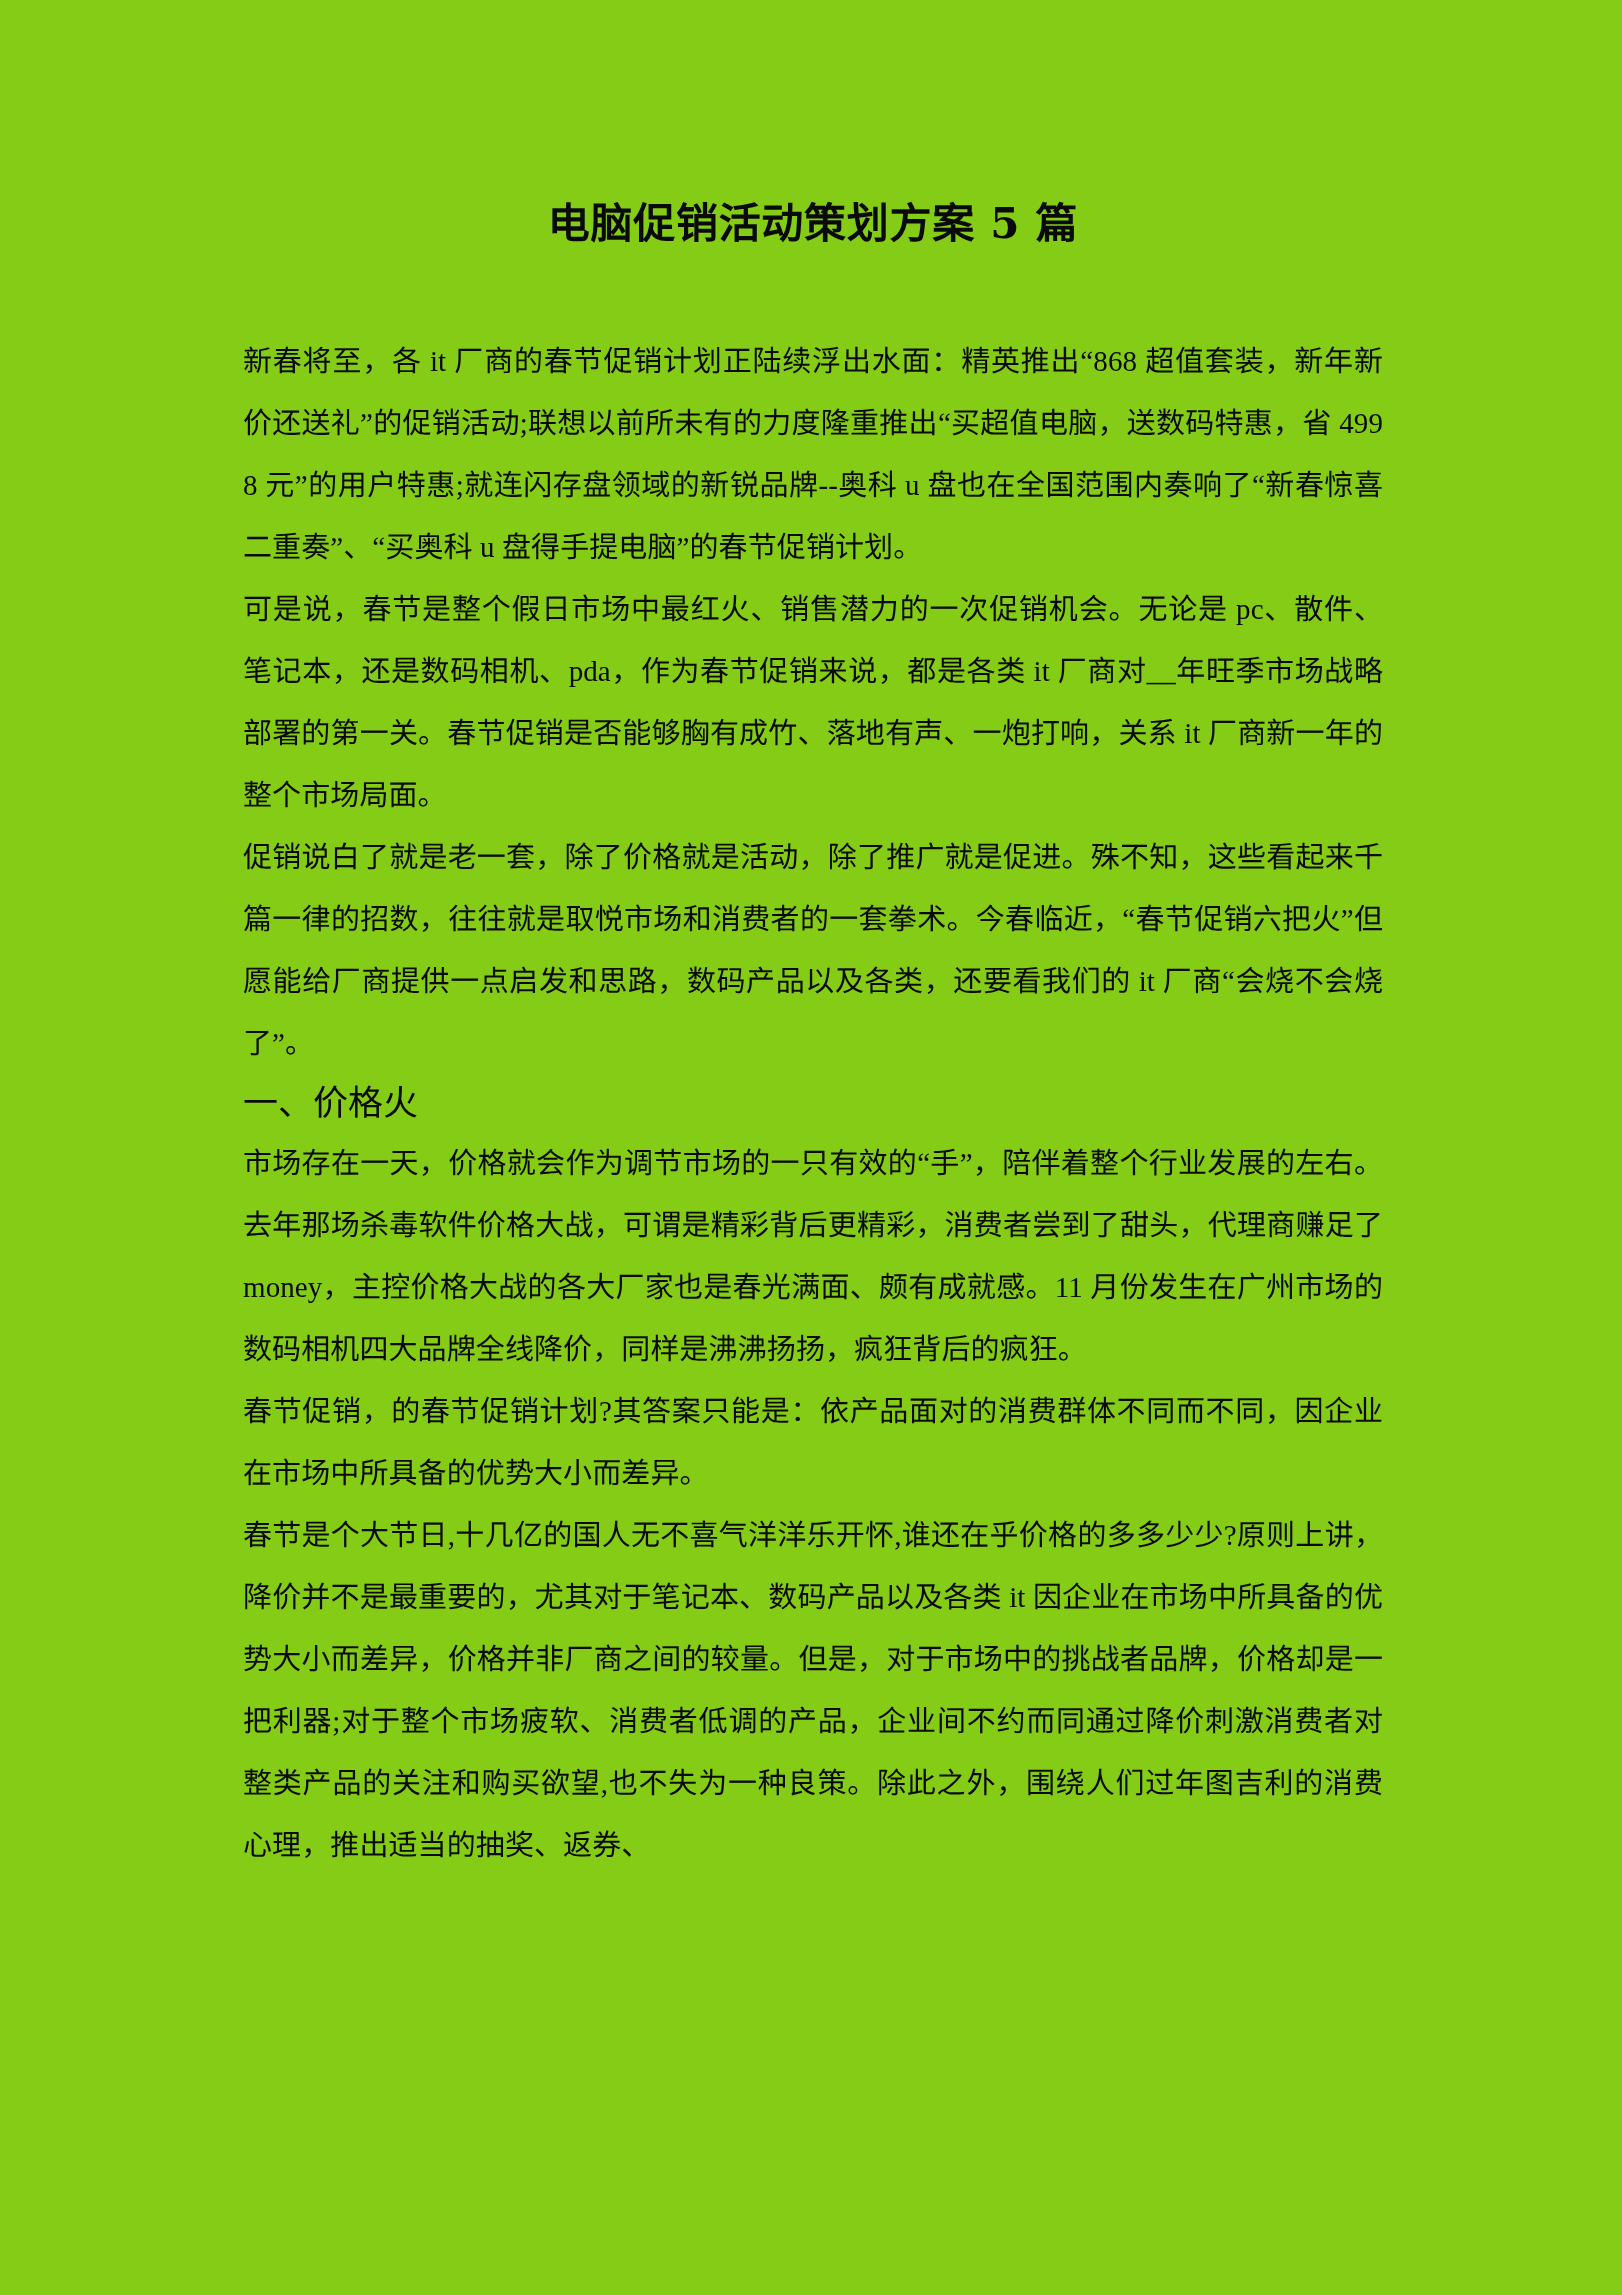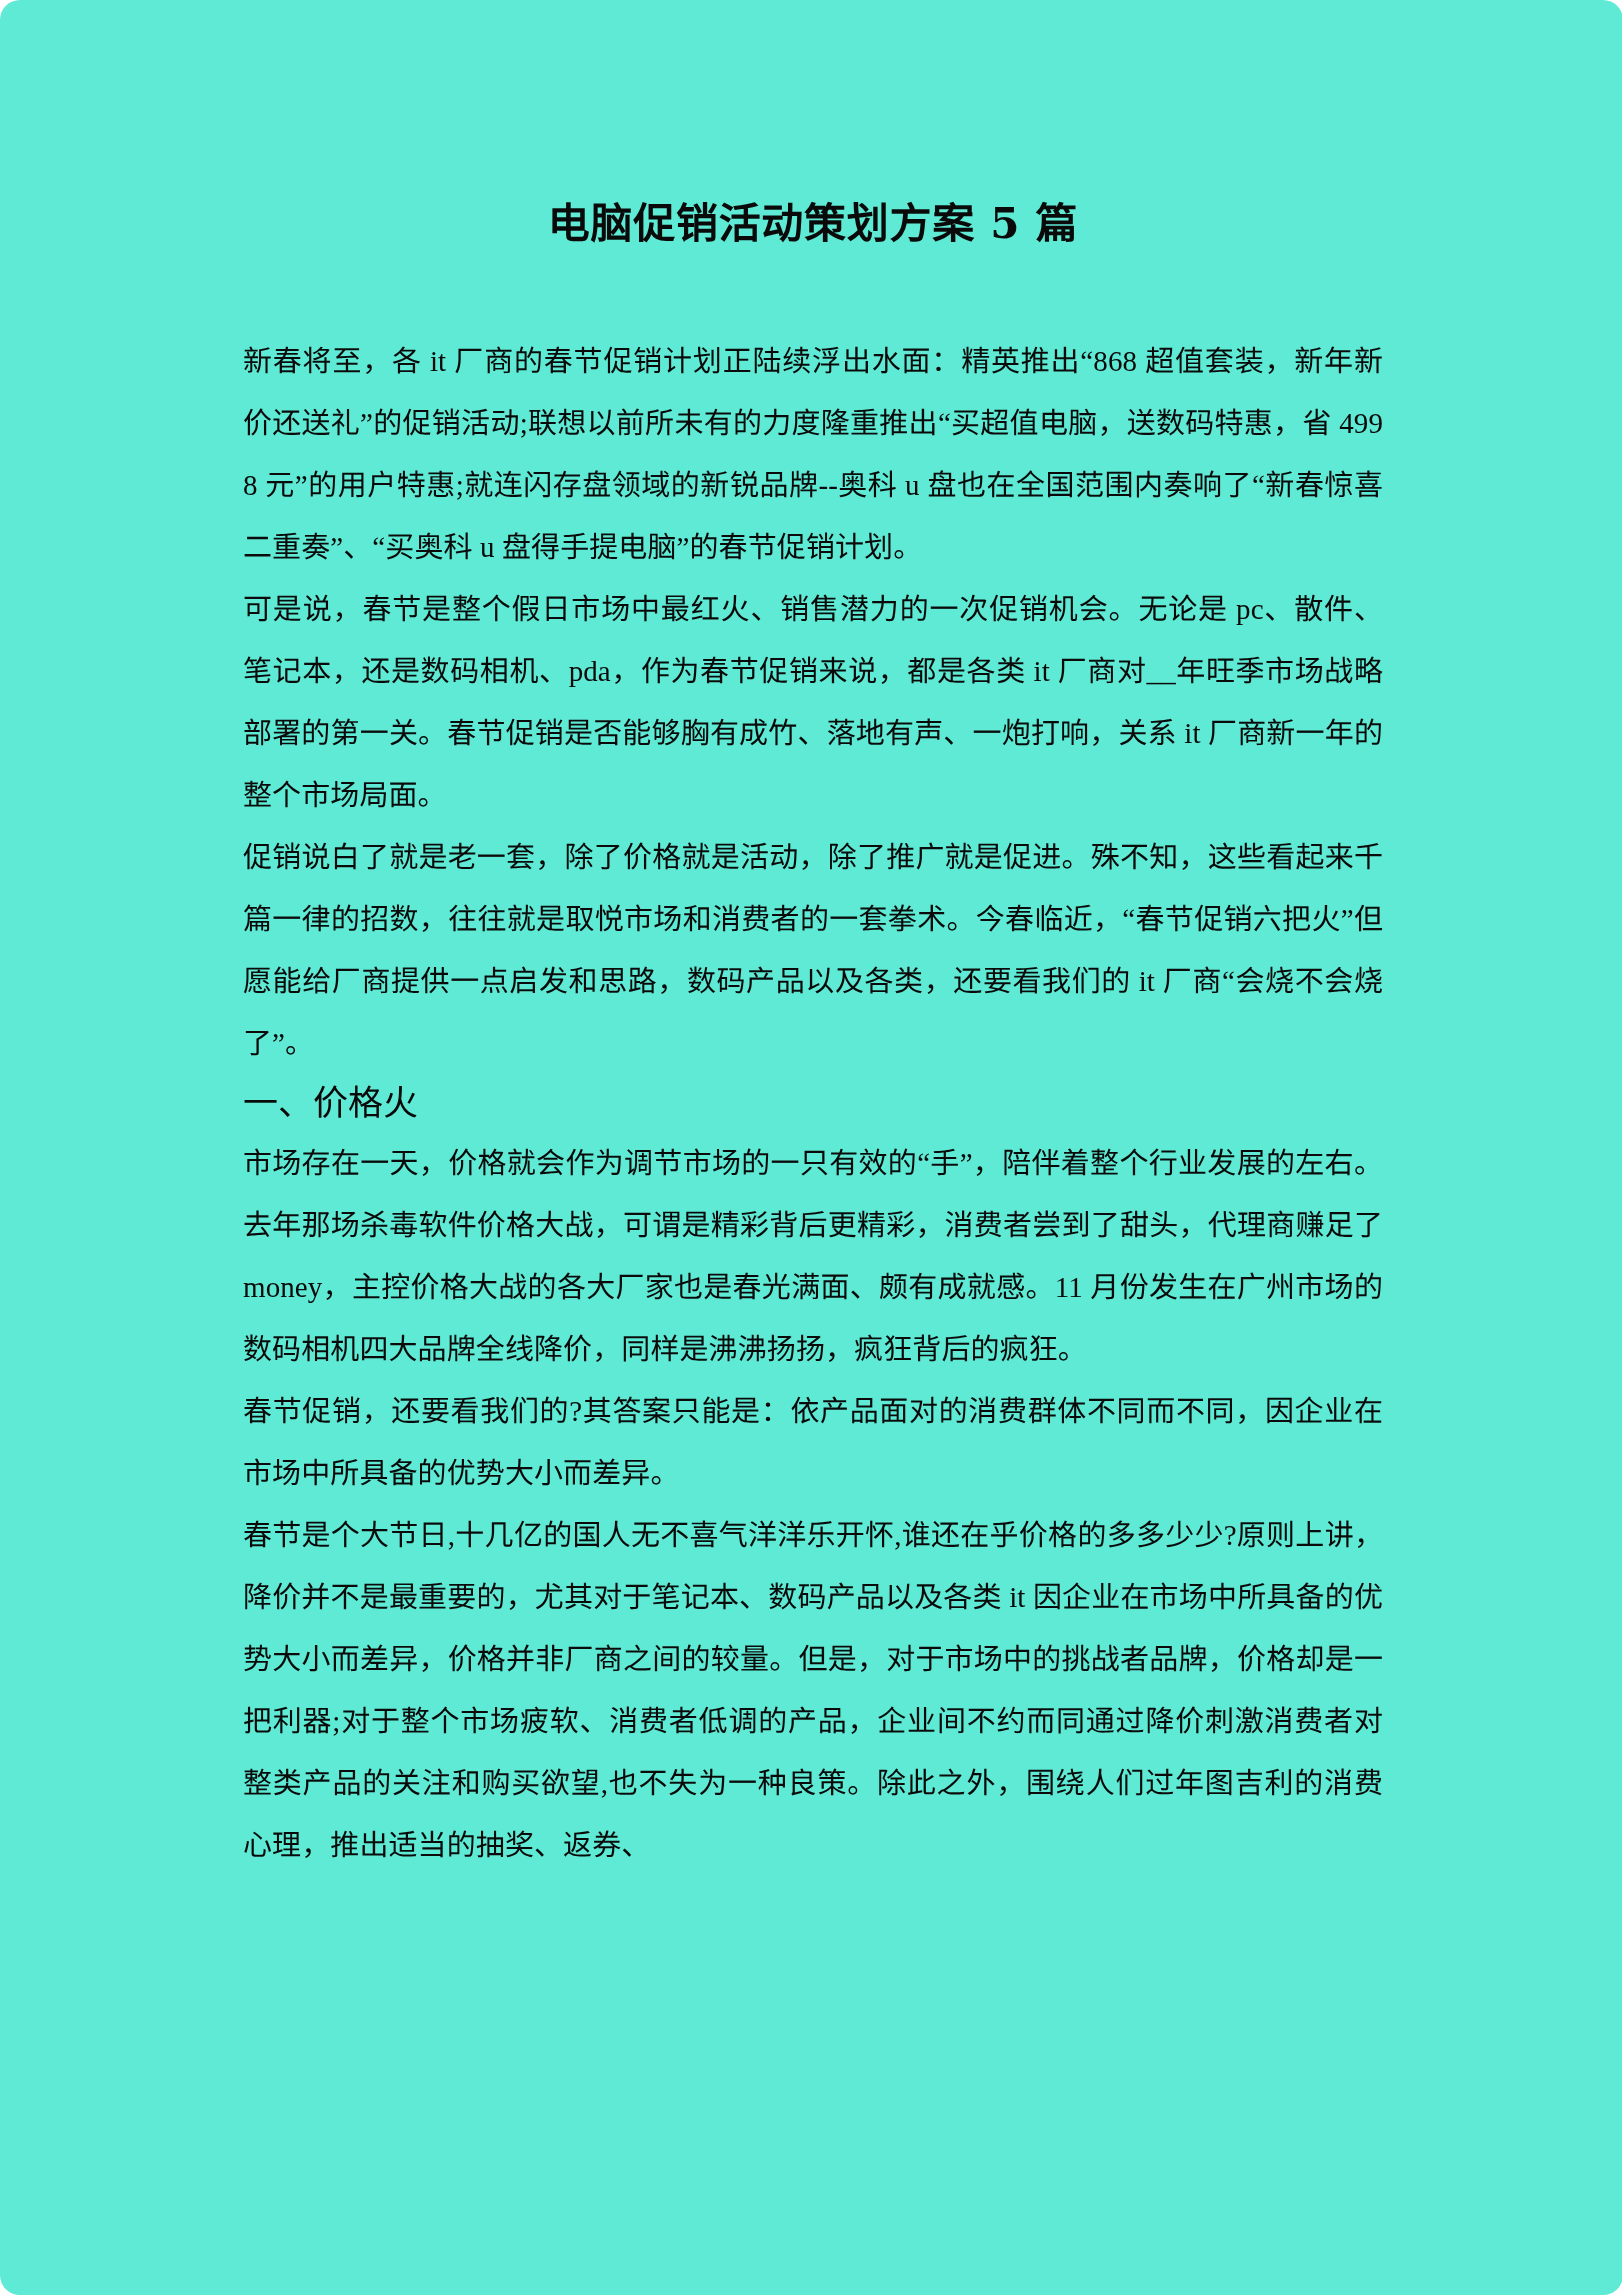--- a/index.html
+++ b/index.html
@@ -5,26 +5,25 @@
 <style>
   html, body {
     margin: 0;
     padding: 0;
     background: #ffffff;
   }
   .page {
     position: relative;
     width: 1623px;
     height: 2295px;
-    background: #5eead4;
+    background: #84cc16;
     box-sizing: border-box;
     overflow: hidden;
     font-family: "DejaVu Serif", "Liberation Serif", serif;
     color: #0a0a0a;
-    border-radius: 20px;
   }
   .content {
     position: absolute;
     left: 243px;
     top: 0;
     width: 1140px;
   }
   .doc-title {
     margin: 0;
     padding: 0;
@@ -74,20 +73,20 @@
       <p class="para">新春将至，各 it 厂商的春节促销计划正陆续浮出水面：精英推出“868 超值套装，新年新价还送礼”的促销活动;联想以前所未有的力度隆重推出“买超值电脑，送数码特惠，省 4998 元”的用户特惠;就连闪存盘领域的新锐品牌--奥科 u 盘也在全国范围内奏响了“新春惊喜二重奏”、“买奥科 u 盘得手提电脑”的春节促销计划。</p>
 
       <p class="para">可是说，春节是整个假日市场中最红火、销售潜力的一次促销机会。无论是 pc、散件、笔记本，还是数码相机、pda，作为春节促销来说，都是各类 it 厂商对__年旺季市场战略部署的第一关。春节促销是否能够胸有成竹、落地有声、一炮打响，关系 it 厂商新一年的整个市场局面。</p>
 
       <p class="para">促销说白了就是老一套，除了价格就是活动，除了推广就是促进。殊不知，这些看起来千篇一律的招数，往往就是取悦市场和消费者的一套拳术。今春临近，“春节促销六把火”但愿能给厂商提供一点启发和思路，数码产品以及各类，还要看我们的 it 厂商“会烧不会烧了”。</p>
 
       <p class="heading-line">一、价格火</p>
 
       <p class="para">市场存在一天，价格就会作为调节市场的一只有效的“手”，陪伴着整个行业发展的左右。去年那场杀毒软件价格大战，可谓是精彩背后更精彩，消费者尝到了甜头，代理商赚足了 money，主控价格大战的各大厂家也是春光满面、颇有成就感。11 月份发生在广州市场的数码相机四大品牌全线降价，同样是沸沸扬扬，疯狂背后的疯狂。</p>
 
-      <p class="para">春节促销，还要看我们的?其答案只能是：依产品面对的消费群体不同而不同，因企业在市场中所具备的优势大小而差异。</p>
+      <p class="para">春节促销，的春节促销计划?其答案只能是：依产品面对的消费群体不同而不同，因企业在市场中所具备的优势大小而差异。</p>
 
       <p class="para">春节是个大节日,十几亿的国人无不喜气洋洋乐开怀,谁还在乎价格的多多少少?原则上讲，降价并不是最重要的，尤其对于笔记本、数码产品以及各类 it 因企业在市场中所具备的优势大小而差异，价格并非厂商之间的较量。但是，对于市场中的挑战者品牌，价格却是一把利器;对于整个市场疲软、消费者低调的产品，企业间不约而同通过降价刺激消费者对整类产品的关注和购买欲望,也不失为一种良策。除此之外，围绕人们过年图吉利的消费心理，推出适当的抽奖、返券、</p>
 
     </div>
   </div>
 </div>
 
 
 </body></html>

